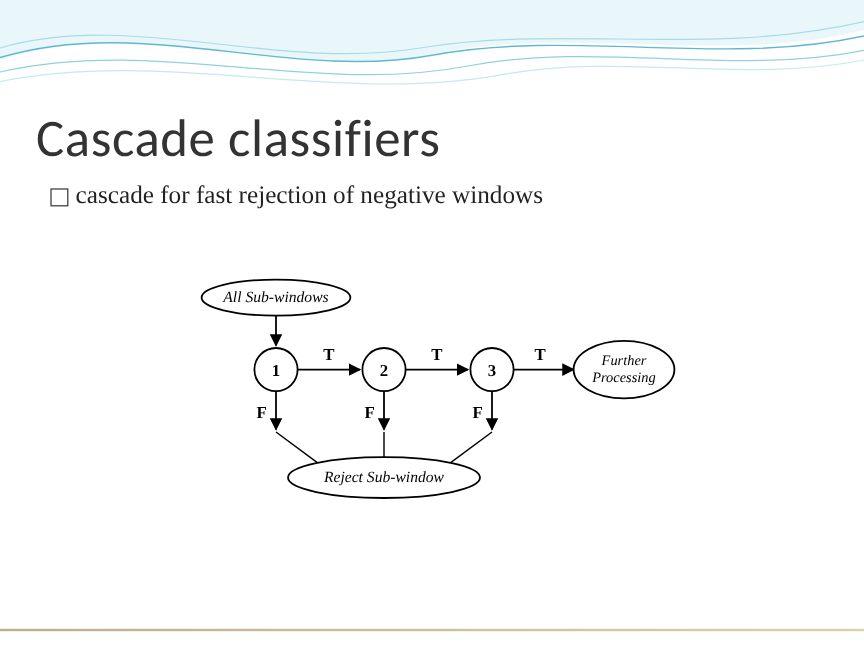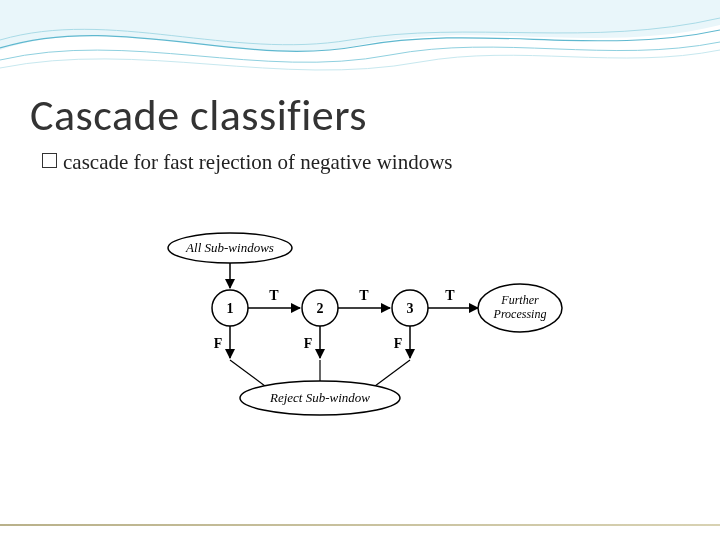--- a/index.html
+++ b/index.html
@@ -1,20 +1,20 @@
 <!DOCTYPE html>
 <html><head>
 <meta charset="utf-8">
 <style>
   html,body{margin:0;padding:0;width:720px;height:540px;background:#fff;font-family:Georgia,'Times New Roman',serif;color:#222;overflow:hidden}
   .slide{position:relative;width:720px;height:540px}
   .deco{position:absolute;top:0;left:0;width:720px;height:90px;pointer-events:none}
   .title{font-family:Calibri,Arial,sans-serif;font-size:44px;color:#333;position:absolute;left:30px;top:88px;font-weight:400;letter-spacing:0.5px}
   .bullets{position:absolute;left:42px;top:148px;font-size:21px;line-height:1.35}
-  .bullet{display:flex;align-items:flex-start;margin-bottom:2px}
+  .bullet{display:flex;align-items:center;margin-bottom:2px}
   .sq{display:inline-block;width:13px;height:13px;border:1.5px solid #333;margin-right:6px;margin-top:5px;flex:none}
   .diagram{position:absolute;left:150px;top:230px;width:420px;height:200px}
   .footer-line{position:absolute;left:0;bottom:14px;width:720px;height:2px;background:linear-gradient(90deg,#b9b18a,#d8d2b3)}
   svg text{font-family:'Times New Roman',serif}
 </style>
 </head>
 <body>
 
 <div class="slide">
 

